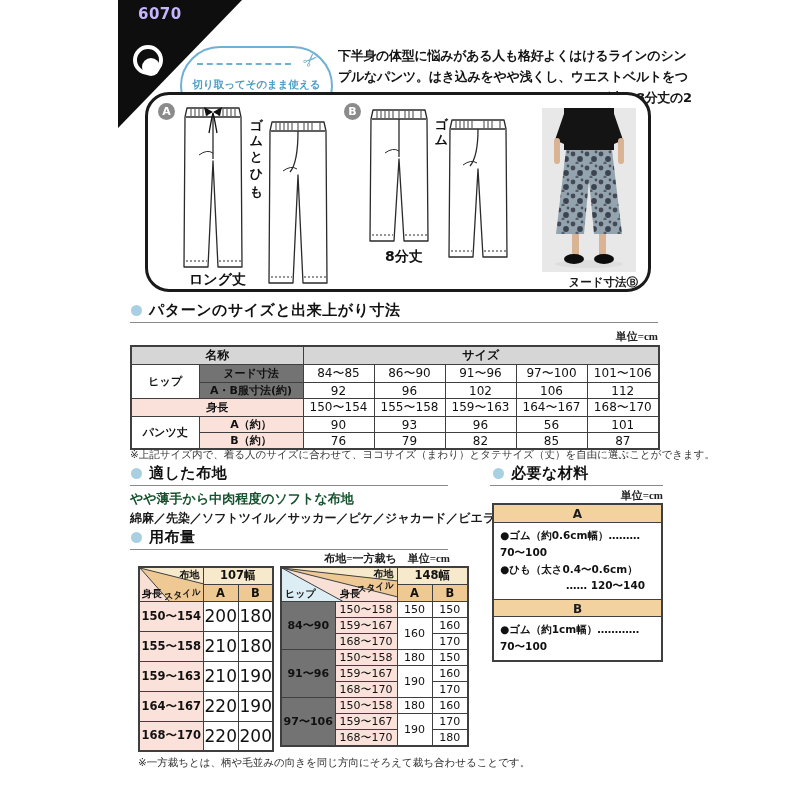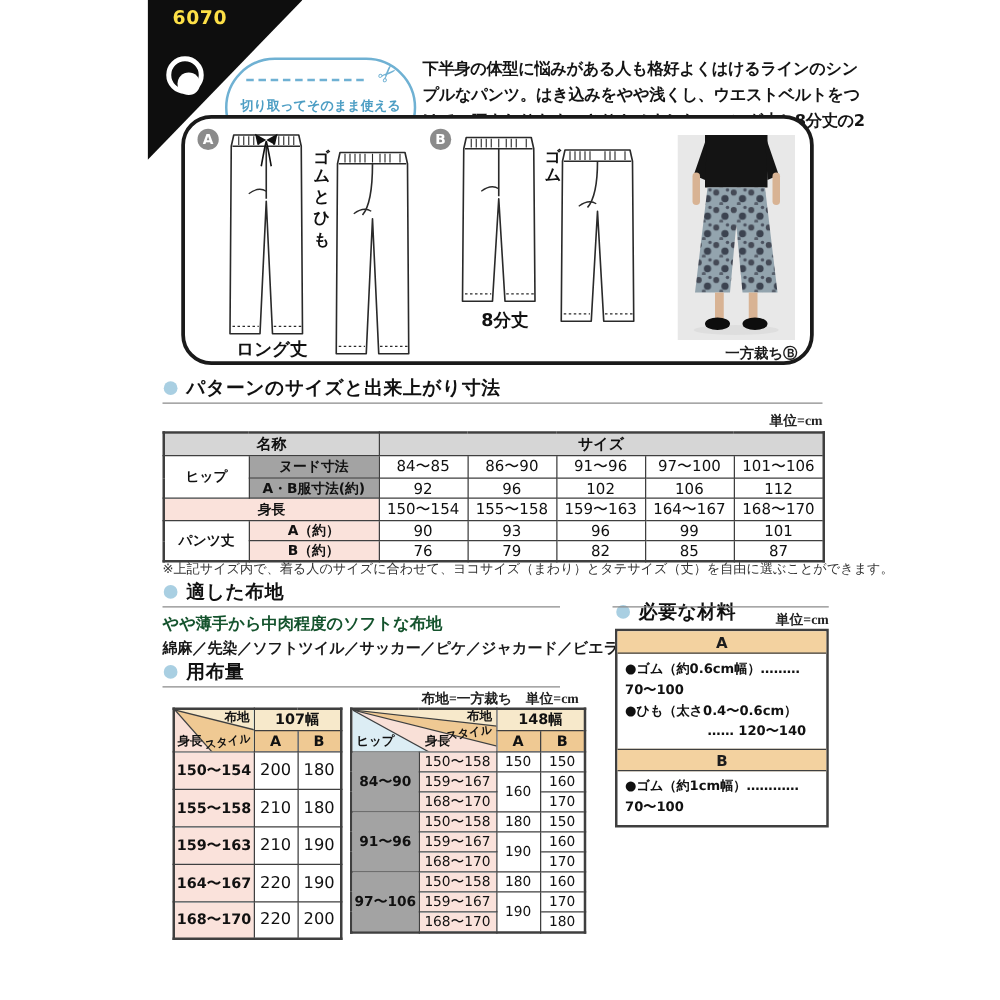--- a/index.html
+++ b/index.html
@@ -2,21 +2,21 @@
 <html><head>
 <meta charset="utf-8">
 <style>
   * { margin:0; padding:0; box-sizing:border-box; }
   body { background:#ffffff; font-family:"DejaVu Sans", sans-serif; }
   .sheet { position:relative; width:800px; height:800px; background:#ffffff; overflow:hidden; color:#1c1c1c; }
 
   
   .corner-triangle { position:absolute; left:118px; top:0; width:124px; height:128px;
     background:#0e0e0e; clip-path:polygon(0 0,100% 0,0 100%); }
-  .issue { position:absolute; left:20px; top:5px; color:#fde047; font-weight:bold; font-size:15px; letter-spacing:0.5px; }
+  .issue { position:absolute; left:20px; top:5px; color:#c4b5fd; font-weight:bold; font-size:15px; letter-spacing:0.5px; }
   .logo-svg { position:absolute; left:13px; top:44px; }
 
   
   .badge { position:absolute; left:180px; top:46px; width:153px; height:80px;
     border:2px solid #6fb1d3; border-radius:42px; background:#fff; }
   .badge .dash { position:absolute; left:15px; top:15px; width:94px; border-top:2px dashed #6fb1d3; }
   .badge .scissors { position:absolute; right:13px; top:1px; font-size:18px; color:#6fb1d3;
     transform:rotate(-45deg); }
   .badge-l1 { position:absolute; top:30px; width:100%; text-align:center; font-size:10.5px;
     font-weight:bold; color:#4d9ec4; }
@@ -46,31 +46,31 @@
   .small-note { position:absolute; font-size:11px; color:#333; }
   .unit-label { position:absolute; font-size:11px; font-weight:bold; color:#222; text-align:right;font-family:Liberation Serif, serif; }
 
   
   table { border-collapse:collapse; position:absolute; table-layout:fixed; background:#fff; }
   td { border:1px solid #3f3f3f; text-align:center; vertical-align:middle; font-size:12px; color:#111;
     overflow:hidden; white-space:nowrap; padding:0 1px; }
   .size-table { left:130px; top:345px; width:528px; border:2px solid #3f3f3f; }
   .size-table td { height:16px; }
   .size-table tr.hdr td { background:#d6d6d6; font-weight:bold; height:17px; font-size:12px; }
-  td.blue { background:#a3a3a3; }
+  td.blue { background:#737373; }
   td.pink { background:#fae2db; }
   .size-table td.lbl { font-size:11px; font-weight:bold; }
 
   
   .yt { border:2px solid #3f3f3f; }
   .yt td { font-size:11.5px; }
   td.cream { background:#f7e9cb; font-weight:bold; }
   td.tan { background:#efc993; font-weight:bold; }
   .left-yt { left:138px; top:566px; width:134px; }
-  .left-yt td.data { height:30px; font-size:13px; }
+  .left-yt td.data { height:30px; font-size:17px; }
   .right-yt { left:280px; top:566px; width:187px; }
   .right-yt td.data { height:16px; font-size:11px; }
   td.diag { position:relative; padding:0; background:#7dd3fc; }
   .diag-lbl { position:absolute; font-weight:bold; font-size:10px; color:#111; line-height:1; }
 
   
   .mat-box { position:absolute; left:492px; top:503px; width:171px; border:2px solid #3f3f3f; background:#fff; }
   .mat-hdr { height:18px; background:#f3d2a0; border-bottom:1.5px solid #3f3f3f; text-align:center;
     font-weight:bold; font-size:12px; line-height:18px; }
   .mat-hdr.b { border-top:1.5px solid #3f3f3f; }
@@ -172,21 +172,21 @@
       <path d="M24,0 L13,32 L22,36 Z" fill="#141414"></path>
       <path d="M70,0 L81,32 L72,36 Z" fill="#141414"></path>
       <rect x="12" y="30" width="6" height="26" rx="3" fill="#d8b394"></rect>
       <rect x="76" y="30" width="6" height="26" rx="3" fill="#d8b394"></rect>
       <path d="M24,42 L70,42 L80,126 L52,126 L47,72 L42,126 L14,126 Z" fill="url(#floral)"></path>
       <rect x="30" y="126" width="7" height="22" fill="#d8b394"></rect>
       <rect x="57" y="126" width="7" height="22" fill="#d8b394"></rect>
       <ellipse cx="32" cy="151" rx="10" ry="5" fill="#0d0d0d"></ellipse>
       <ellipse cx="62" cy="151" rx="10" ry="5" fill="#0d0d0d"></ellipse>
     </svg>
-    <div class="photo-caption">一方裁ちⒷ</div>
+    <div class="photo-caption">ヌード寸法Ⓑ</div>
   </div>
 
   <div class="sec-head" style="left:131px; top:301px;">
     <span class="sec-bullet"></span>
     <span class="sec-title">パターンのサイズと出来上がり寸法</span>
   </div>
   <div class="rule" style="left:130px; top:322px; width:528px;"></div>
   <div class="small-note" style="left:131px; top:329px;margin-top:25px;">●自分のサイズが入っているか確かめましょう</div>
   <div class="unit-label" style="left:538px; top:329px; width:120px;">単位=cm</div>
 
@@ -229,21 +229,21 @@
       <td>159〜163</td>
       <td>164〜167</td>
       <td>168〜170</td>
     </tr>
     <tr>
       <td rowspan="2" class="lbl">パンツ丈</td>
       <td class="pink lbl">A（約）</td>
       <td>90</td>
       <td>93</td>
       <td>96</td>
-      <td>99</td>
+      <td>56</td>
       <td>101</td>
     </tr>
     <tr>
       <td class="pink lbl">B（約）</td>
       <td>76</td>
       <td>79</td>
       <td>82</td>
       <td>85</td>
       <td>87</td>
     </tr>
@@ -252,21 +252,21 @@
   <div class="small-note" style="left:130px; top:448px; font-size:10.5px;">※上記サイズ内で、着る人のサイズに合わせて、ヨコサイズ（まわり）とタテサイズ（丈）を自由に選ぶことができます。</div>
 
   <div class="sec-head" style="left:131px; top:464px;text-align:center;">
     <span class="sec-bullet"></span>
     <span class="sec-title">適した布地</span>
   </div>
   <div class="rule" style="left:130px; top:485px; width:318px;"></div>
   <div class="small-note" style="left:130px; top:490px; font-size:13px; font-weight:bold; color:#14532d;">やや薄手から中肉程度のソフトな布地</div>
   <div class="small-note" style="left:130px; top:510px; font-size:12px; font-weight:bold; color:#1a1a1a;">綿麻／先染／ソフトツイル／サッカー／ピケ／ジャカード／ビエラ／化合繊</div>
 
-  <div class="sec-head" style="left:493px; top:480px;">
+  <div class="sec-head" style="left:493px; top:464px;">
     <span class="sec-bullet"></span>
     <span class="sec-title">必要な材料</span>
   </div>
   <div class="rule" style="left:490px; top:485px; width:173px;"></div>
   <div class="unit-label" style="left:543px; top:488px; width:120px;">単位=cm</div>
   <div class="mat-box">
     <div class="mat-hdr">A</div>
     <div class="mat-items">
       <div>●ゴム（約0.6cm幅）……… 70〜100</div>
       <div>●ひも（太さ0.4〜0.6cm）</div>
@@ -276,21 +276,21 @@
     <div class="mat-items">
       <div>●ゴム（約1cm幅）………… 70〜100</div>
     </div>
   </div>
 
   <div class="sec-head" style="left:131px; top:528px;">
     <span class="sec-bullet"></span>
     <span class="sec-title">用布量</span>
   </div>
   <div class="rule" style="left:130px; top:549px; width:318px;"></div>
-  <div class="unit-label" style="left:276px; top:551px; width:187px;">布地=一方裁ち　単位=cm</div>
+  <div class="unit-label" style="left:263px; top:551px; width:187px;">布地=一方裁ち　単位=cm</div>
 
   <table class="yt left-yt">
     <colgroup>
         <col style="width:64px">
         <col style="width:35px">
         <col style="width:35px">
       </colgroup>
     <tbody>
         <tr>
       <td rowspan="2" class="diag" style="height:34px;">
@@ -414,15 +414,16 @@
       <td class="data">170</td>
     </tr>
     <tr>
       <td class="pink data">168〜170</td>
       <td class="data">180</td>
     </tr>
   </tbody>
     </table>
 
   <div class="bottom-notes">
+    <div>※一方裁ちとは、柄や毛並みの向きを同じ方向にそろえて裁ち合わせることです。</div>
   </div>
 
 </div>
 
 </body></html>

